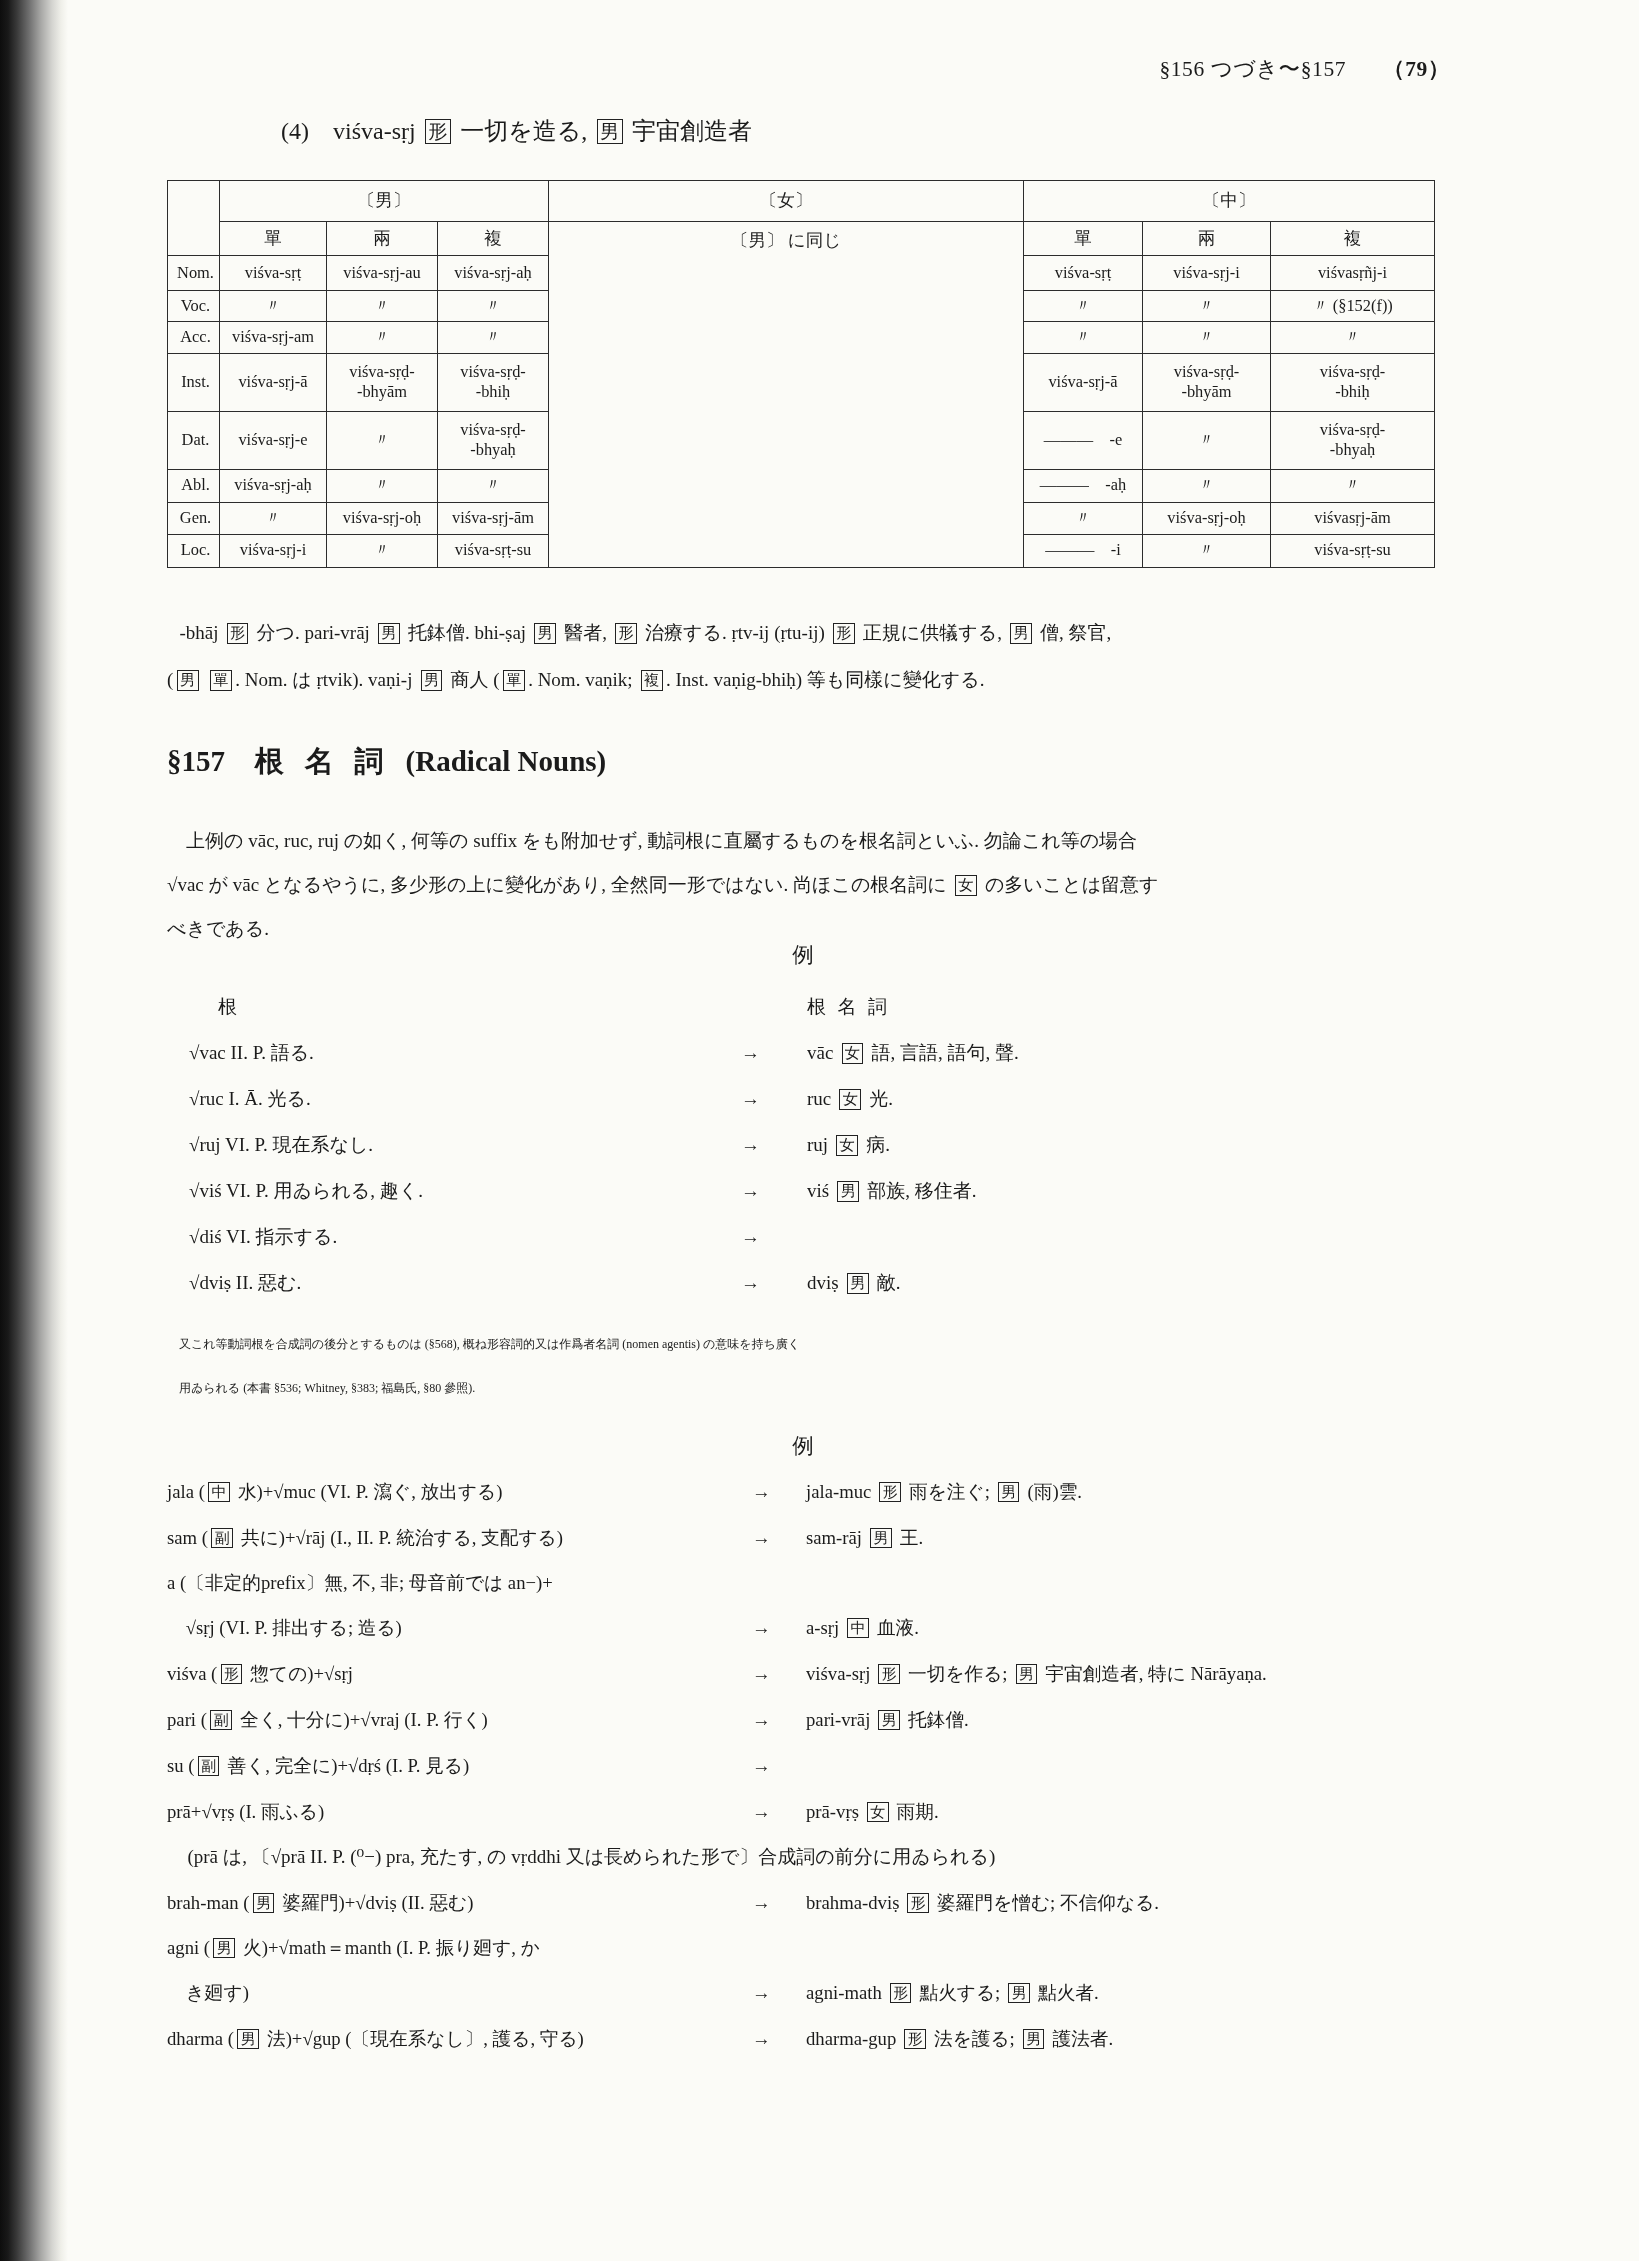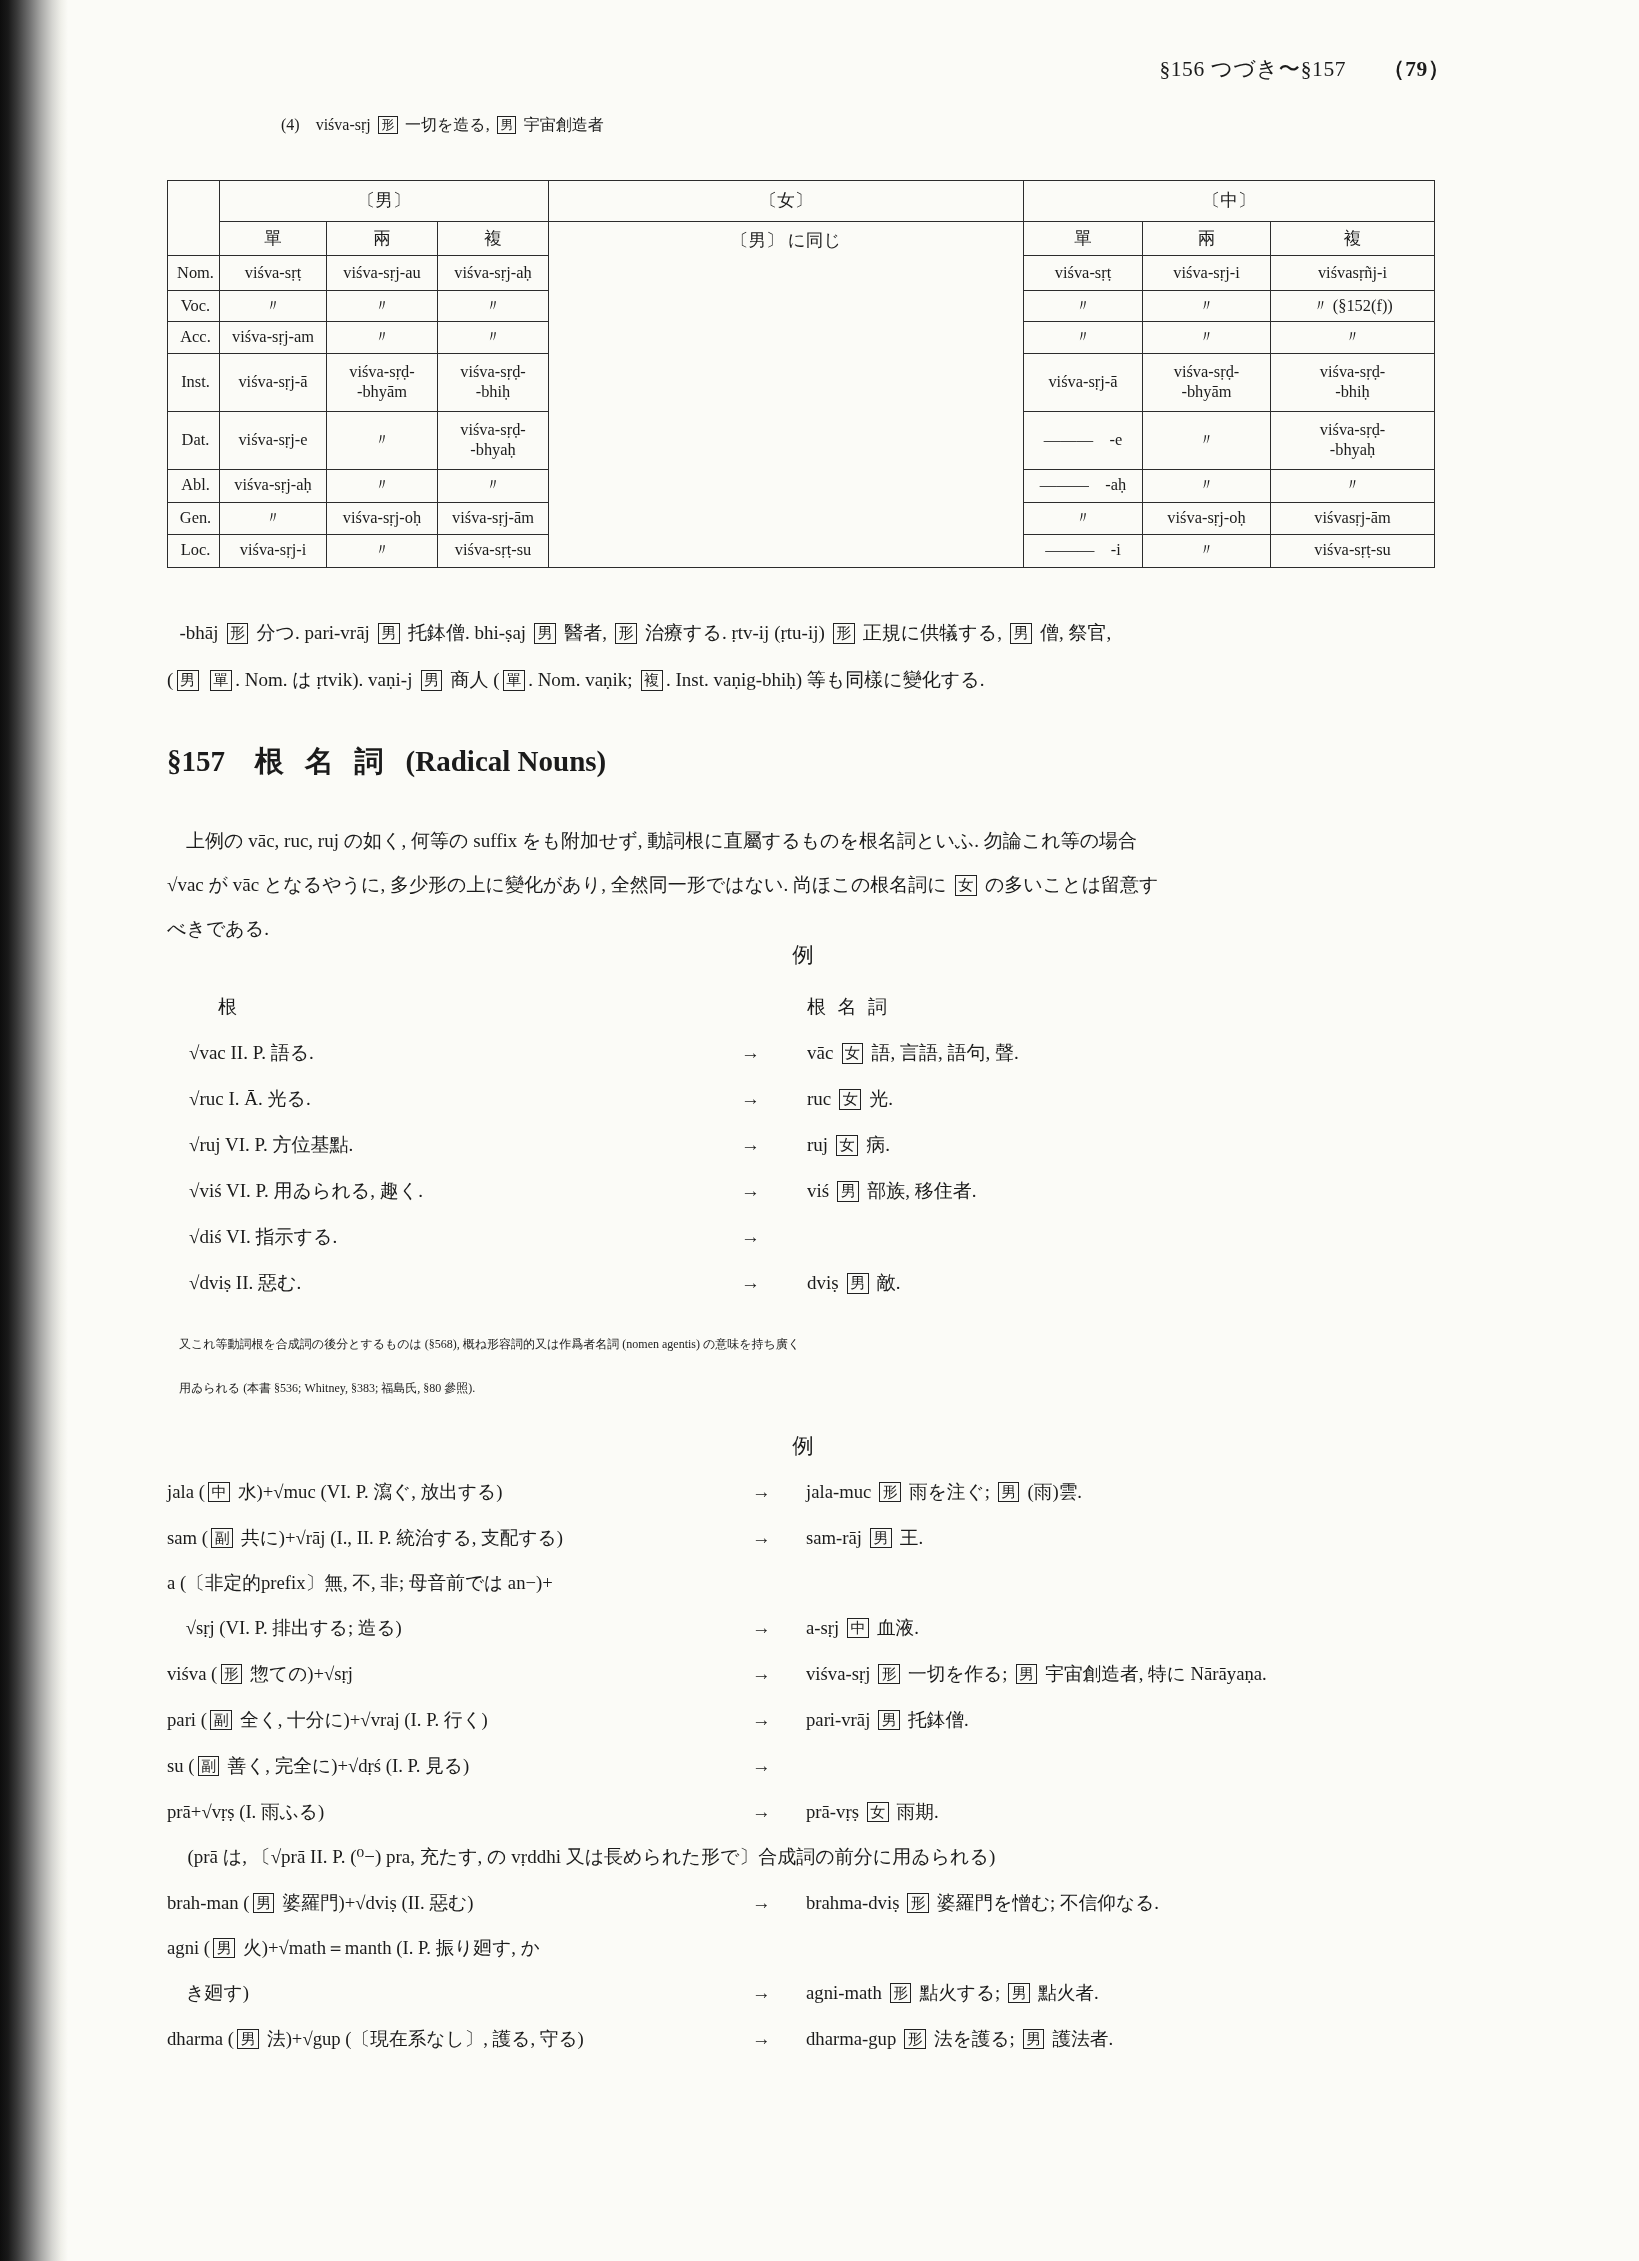--- a/index.html
+++ b/index.html
@@ -28,21 +28,21 @@
     margin: 0 3.4px;
     vertical-align: 1.1px;
   }
   .running-head {
     position: absolute; top: 54px; right: 189px;
     font-size: 21.5px; letter-spacing: 0.6px; white-space: nowrap;
   }
   .running-head .pageno { font-weight: bold; margin-left: 31px; }
   .item4 {
     position: absolute; top: 115px; left: 281px;
-    font-size: 16px; white-space: nowrap;
+    font-size: 24px; white-space: nowrap;
   }
   table.decl {
     position: absolute; top: 180px; left: 167px;
     border-collapse: collapse; table-layout: fixed;
     width: 1266px; font-size: 16.4px;
   }
   .decl td {
     border: 1.1px solid #2c2c2c;
     text-align: center; vertical-align: middle;
     white-space: pre-line; line-height: 1.22;
@@ -249,21 +249,21 @@
       <div class="exl">√vac II. P. 語る.</div>
       <div class="exa">→</div>
       <div class="exr">vāc <span class="boxed">女</span> 語, 言語, 語句, 聲.</div>
     </div>
     <div class="exrow">
       <div class="exl">√ruc I. Ā. 光る.</div>
       <div class="exa">→</div>
       <div class="exr">ruc <span class="boxed">女</span> 光.</div>
     </div>
     <div class="exrow">
-      <div class="exl">√ruj VI. P. 方位基點.</div>
+      <div class="exl">√ruj VI. P. 現在系なし.</div>
       <div class="exa">→</div>
       <div class="exr">ruj <span class="boxed">女</span> 病.</div>
     </div>
     <div class="exrow">
       <div class="exl">√viś VI. P. 用ゐられる, 趣く.</div>
       <div class="exa">→</div>
       <div class="exr">viś <span class="boxed">男</span> 部族, 移住者.</div>
     </div>
     <div class="exrow">
       <div class="exl">√diś VI. 指示する.</div>

